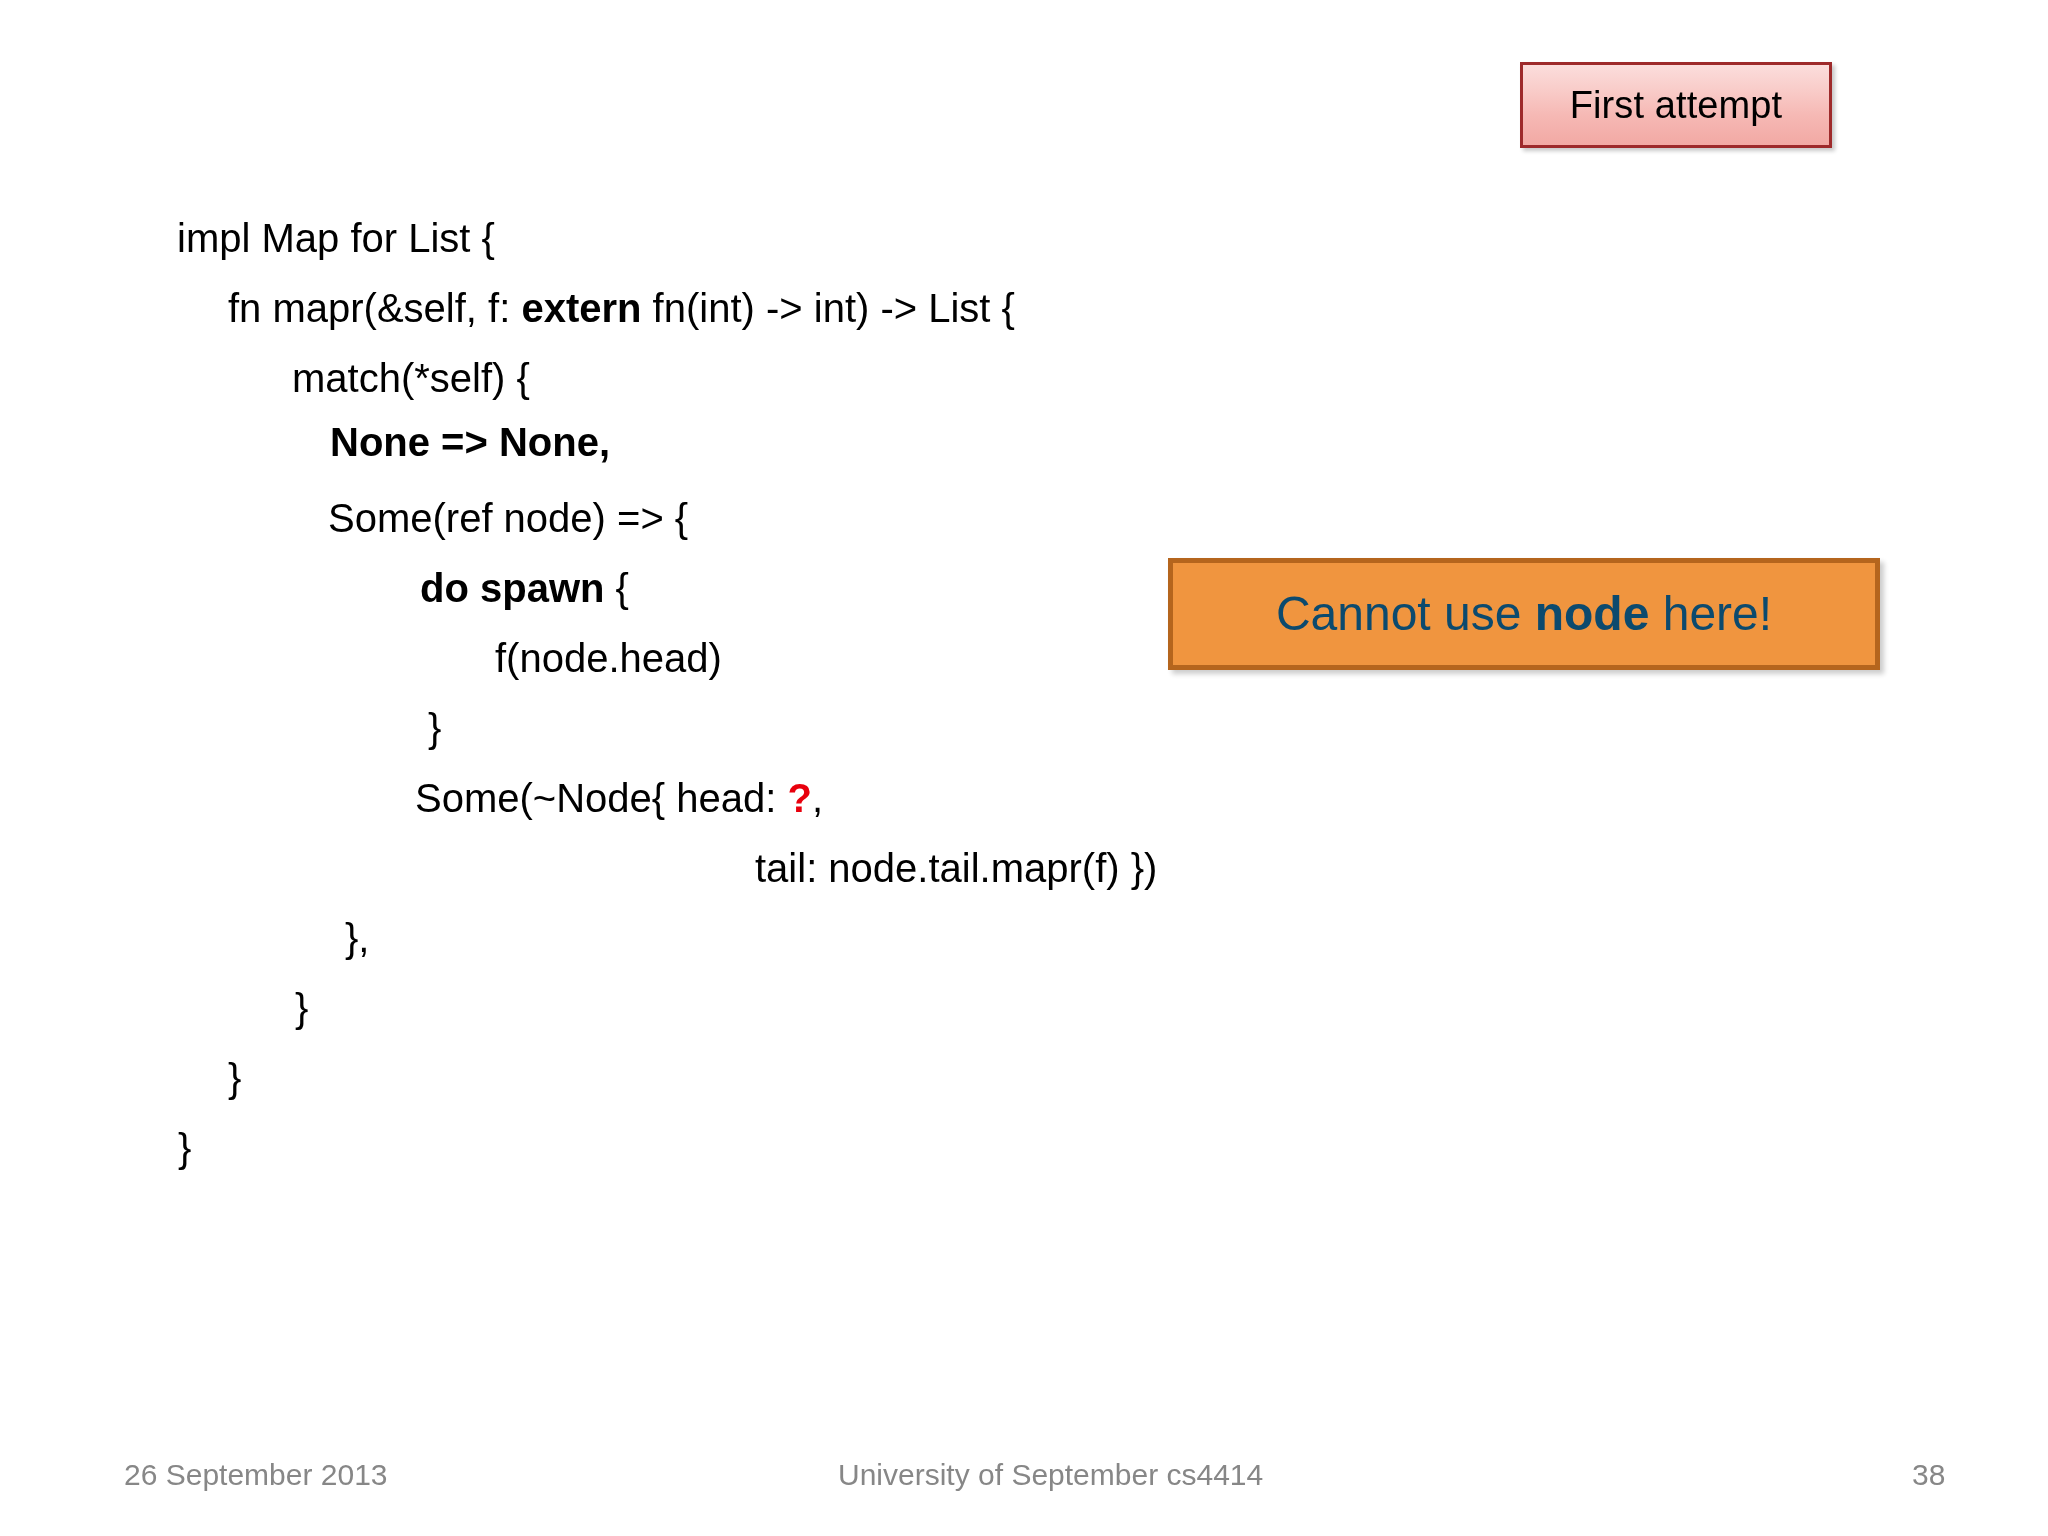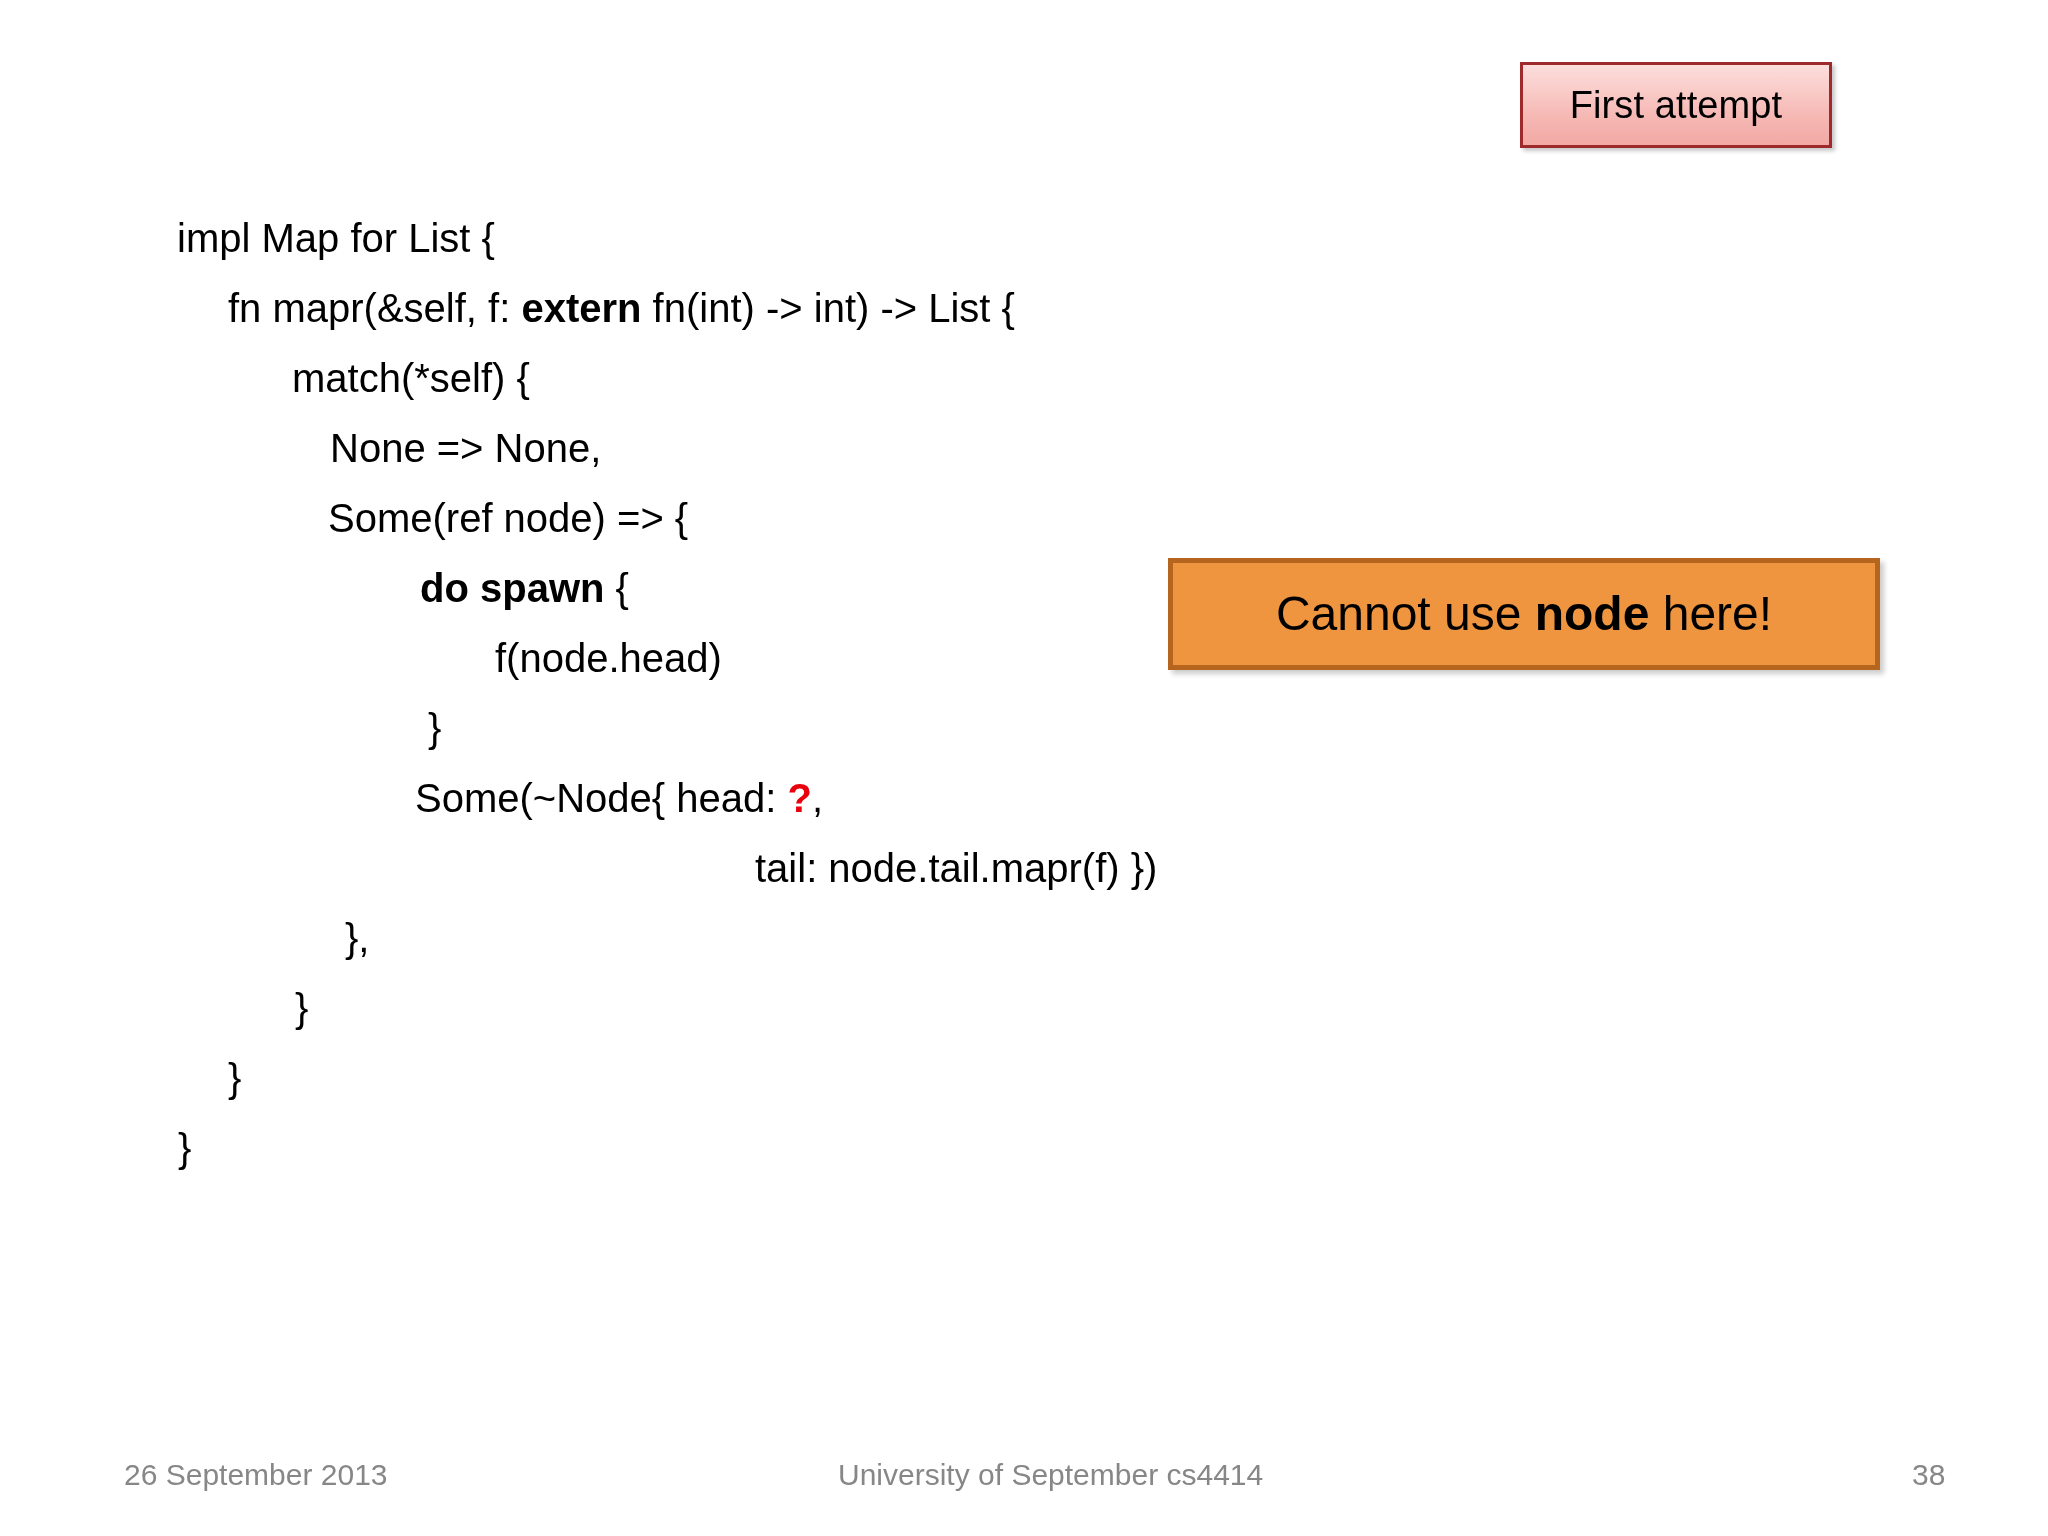--- a/index.html
+++ b/index.html
@@ -55,21 +55,21 @@
     box-sizing: border-box;
     border: 5px solid #B5651D;
     background: #F0953F;
     display: flex;
     align-items: center;
     justify-content: center;
     box-shadow: 4px 4px 5px rgba(0,0,0,0.20);
   }
   #cannot-use-callout .callout-text {
     font-size: 48px;
-    color: #000000;
+    color: #0c4a6e;
     line-height: 1;
     white-space: nowrap;
   }
   #cannot-use-callout .callout-text b { font-weight: bold; }
 
   
   #code-block {
     position: absolute;
     left: 0;
     top: 218px;
@@ -117,21 +117,21 @@
   </div>
 
   <div id="cannot-use-callout">
     <span class="callout-text"><span>Cannot use </span><b>node</b><span> here!</span></span>
   </div>
 
   <div id="code-block">
       <div class="code-line" style="left: 177px; top: 0px;"><span>impl Map for List {</span></div>
       <div class="code-line" style="left: 228px; top: 70px;"><span>fn mapr(&amp;self, f: </span><b>extern</b><span> fn(int) -&gt; int) -&gt; List {</span></div>
       <div class="code-line" style="left: 292px; top: 140px;"><span>match(*self) {</span></div>
-      <div class="code-line" style="left: 330px; top: 210px;"><span>None =&gt; None,</span></div>
+      <div class="code-line" style="left: 330px; top: 204px; font-weight: bold;"><span>None =&gt; None,</span></div>
       <div class="code-line" style="left: 328px; top: 280px;"><span>Some(ref node) =&gt; {</span></div>
       <div class="code-line" style="left: 420px; top: 350px;"><b>do spawn</b><span> {</span></div>
       <div class="code-line" style="left: 495px; top: 420px;"><span>f(node.head)</span></div>
       <div class="code-line" style="left: 428px; top: 490px;"><span>}</span></div>
       <div class="code-line" style="left: 415px; top: 560px;"><span>Some(~Node{ head: </span><span class="q-red">?</span><span>,</span></div>
       <div class="code-line" style="left: 755px; top: 630px;"><span>tail: node.tail.mapr(f) })</span></div>
       <div class="code-line" style="left: 345px; top: 700px;"><span>},</span></div>
       <div class="code-line" style="left: 295px; top: 770px;"><span>}</span></div>
       <div class="code-line" style="left: 228px; top: 840px;"><span>}</span></div>
       <div class="code-line" style="left: 178px; top: 910px;"><span>}</span></div>

